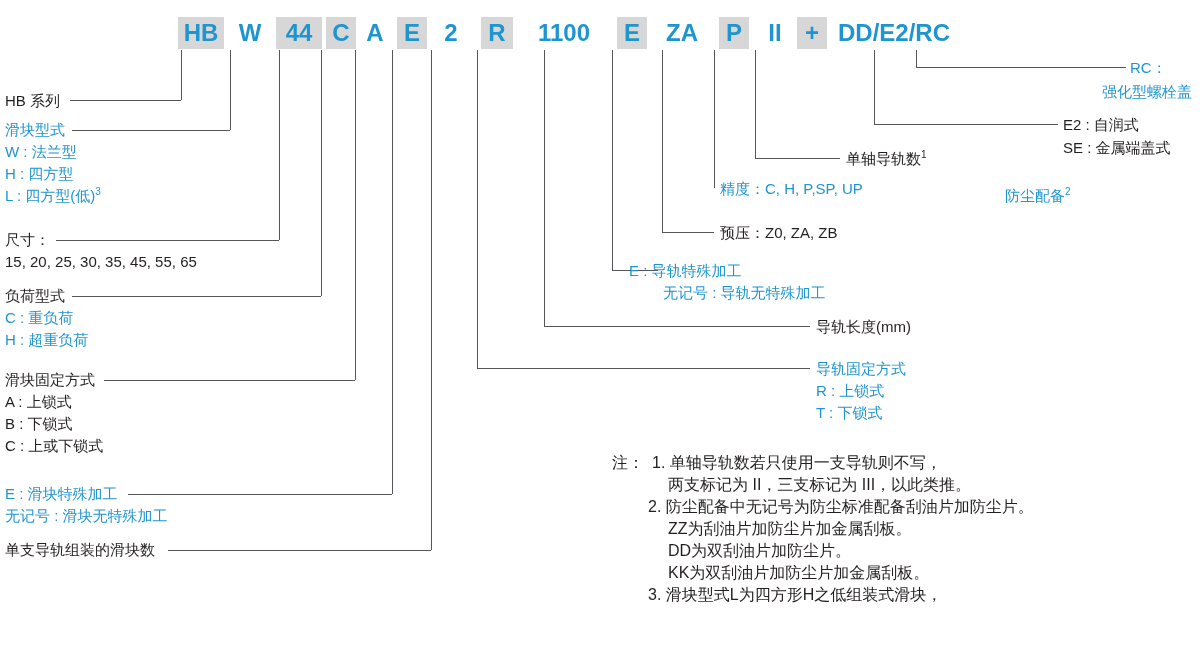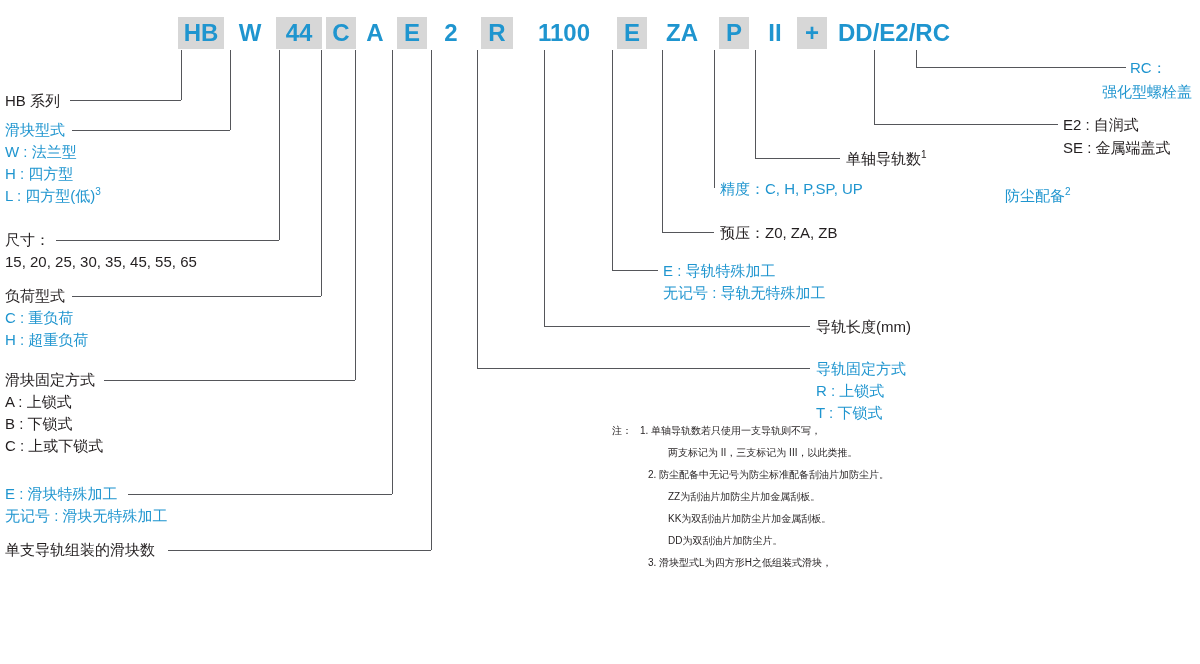--- a/index.html
+++ b/index.html
@@ -18,21 +18,21 @@
   .lnh,.lnv{position:absolute;background:#55565a;}
   .lnh{height:1px;}
   .lnv{width:1px;}
   
   .lbl{
     position:absolute;font-size:15px;line-height:17px;white-space:nowrap;color:#231f20;text-align:right;
   }
   .blue{color:#1f95cf;}
   sup{font-size:10px;line-height:0;}
   
-  .notes{position:absolute;left:612px;top:420px;font-size:10px;color:#231f20;}
+  .notes{position:absolute;left:612px;top:452px;font-size:16px;color:#231f20;}
   .note-row{line-height:22px;white-space:nowrap;}
   .nc0{padding-left:36px;}
   .nc1{padding-left:56px;}
   .note-prefix{margin-right:8px;}
 </style>
 </head>
 <body>
 
 <div class="canvas">
 
@@ -123,21 +123,21 @@
   <div class="lbl blue" style="left:5px;top:507px">无记号 : 滑块无特殊加工</div>
 
   <div class="lbl" style="left:5px;top:541px">单支导轨组装的滑块数</div>
 
   <div class="lbl" style="left:816px;top:318px">导轨长度(mm)</div>
 
   <div class="lbl blue" style="left:816px;top:360px">导轨固定方式</div>
   <div class="lbl blue" style="left:816px;top:382px">R : 上锁式</div>
   <div class="lbl blue" style="left:816px;top:404px">T : 下锁式</div>
 
-  <div class="lbl blue" style="left:663px;top:262px">E : 导轨特殊加工</div>
+  <div class="lbl blue" style="left:629px;top:262px">E : 导轨特殊加工</div>
   <div class="lbl blue" style="left:663px;top:284px">无记号 : 导轨无特殊加工</div>
 
   <div class="lbl" style="left:720px;top:224px">预压：Z0, ZA, ZB</div>
   <div class="lbl blue" style="left:720px;top:180px">精度：C, H, P,SP, UP</div>
 
   <div class="lbl" style="left:846px;top:150px">
     <span>单轴导轨数</span><sup>1</sup>
   </div>
 
   <div class="lbl blue" style="left:1005px;top:187px">
@@ -149,18 +149,18 @@
   <div class="lbl" style="left:1063px;top:116px">E2 : 自润式</div>
   <div class="lbl" style="left:1063px;top:139px">SE : 金属端盖式</div>
 
   <div class="notes">
     <div class="note-row">
       <span class="note-prefix">注：</span><span>1. 单轴导轨数若只使用一支导轨则不写，</span>
     </div>
     <div class="note-row nc1">两支标记为 II，三支标记为 III，以此类推。</div>
     <div class="note-row nc0">2. 防尘配备中无记号为防尘标准配备刮油片加防尘片。</div>
     <div class="note-row nc1">ZZ为刮油片加防尘片加金属刮板。</div>
+    <div class="note-row nc1">DD为双刮油片加防尘片。</div>
     <div class="note-row nc1">KK为双刮油片加防尘片加金属刮板。</div>
-    <div class="note-row nc1">DD为双刮油片加防尘片。</div>
     <div class="note-row nc0">3. 滑块型式L为四方形H之低组装式滑块，</div>
   </div>
 
 </div>
 
 </body></html>

